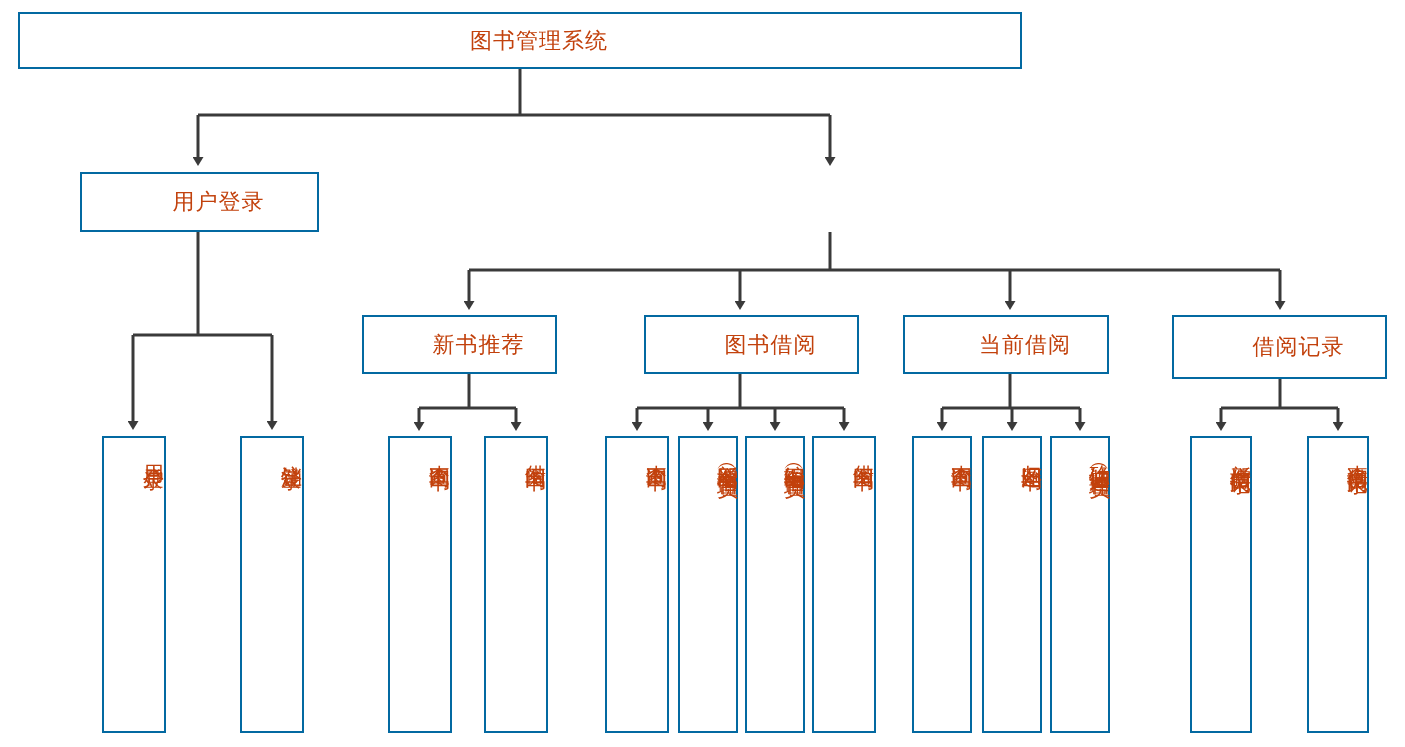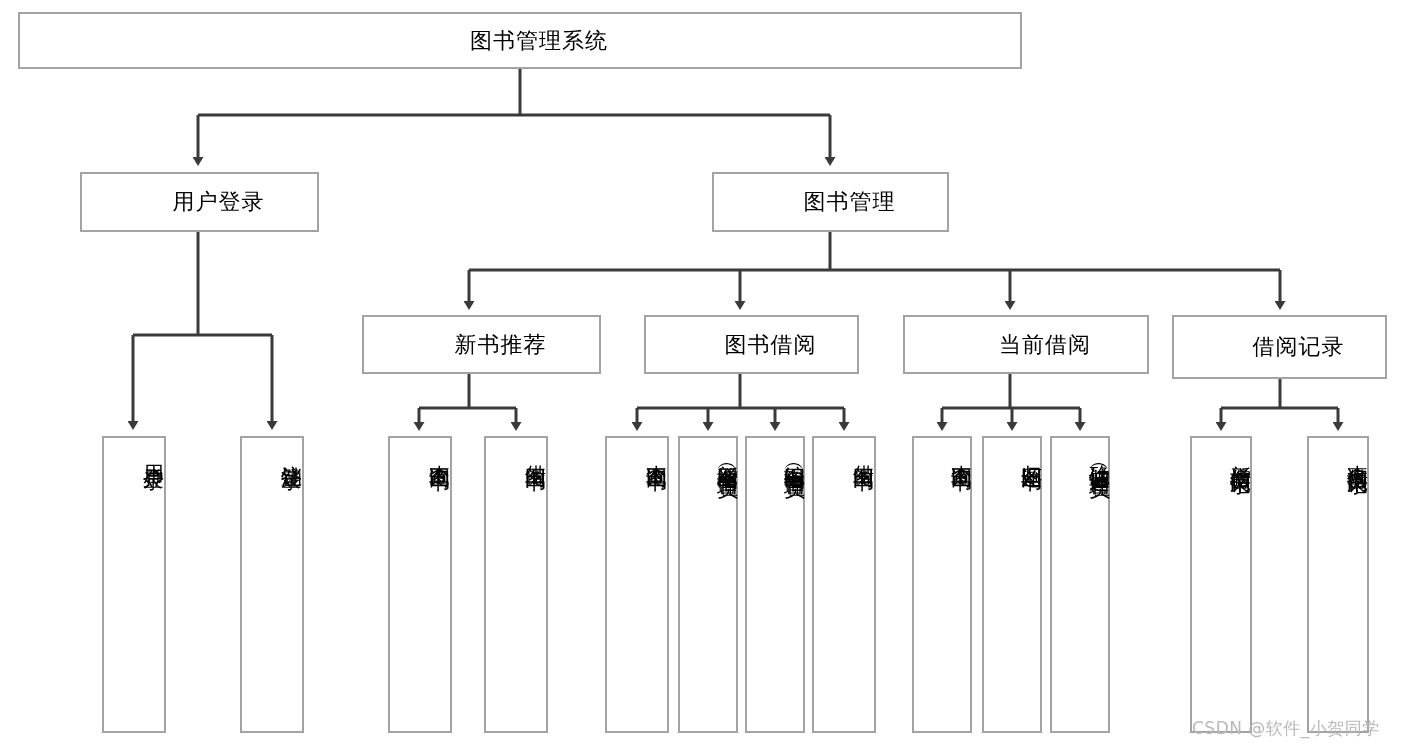--- a/index.html
+++ b/index.html
@@ -21,26 +21,26 @@
     position: absolute;
     left: 0;
     top: 0;
     width: 1405px;
     height: 747px;
     pointer-events: none;
   }
   .node {
     position: absolute;
     box-sizing: border-box;
-    border: 2px solid #a3a3a3;
+    border: 2px solid #0369a1;
     background: #ffffff;
     display: flex;
     align-items: center;
     justify-content: center;
-    color: #000000;
+    color: #c2410c;
     padding-left: 38px;
   }
   .node.horiz {
     font-size: 22px;
     letter-spacing: 1px;
   }
   .node.vert {
     align-items: flex-start;
     justify-content: center;
     padding-top: 10px;
@@ -119,31 +119,28 @@
     </g>
   </svg>
 
   <div class="node horiz root" id="node-root" style="left: 18px; top: 12px; width: 1004px; height: 57px;">
     <span>图书管理系统</span>
   </div>
 
   <div class="node horiz" id="node-l2-0" style="left: 80px; top: 172px; width: 239px; height: 60px;">
     <span>用户登录</span>
   </div>
-  <div class="node horiz" id="node-l2-1" style="left: 712px; top: 172px; width: 237px; height: 60px;">
-    <span>图书管理</span>
-  </div>
 
-  <div class="node horiz" id="node-l3-0" style="left: 362px; top: 315px; width: 239px; height: 59px;">
+  <div class="node horiz" id="node-l3-0" style="left: 362px; top: 315px; width: 195px; height: 59px;">
     <span>新书推荐</span>
   </div>
   <div class="node horiz" id="node-l3-1" style="left: 633px; top: 315px; width: 215px; height: 59px; margin-left: 11px;">
     <span>图书借阅</span>
   </div>
-  <div class="node horiz" id="node-l3-2" style="left: 903px; top: 315px; width: 246px; height: 59px;">
+  <div class="node horiz" id="node-l3-2" style="left: 903px; top: 315px; width: 206px; height: 59px;">
     <span>当前借阅</span>
   </div>
   <div class="node horiz" id="node-l3-3" style="left: 1172px; top: 315px; width: 215px; height: 64px;">
     <span>借阅记录</span>
   </div>
 
   <div class="node vert" id="node-leaf-0" style="left: 102px; top: 436px; width: 64px; height: 297px;">
     <span class="vtext">用户登录</span>
   </div>
   <div class="node vert" id="node-leaf-1" style="left: 240px; top: 436px; width: 64px; height: 297px;">
@@ -176,15 +173,14 @@
   <div class="node vert" id="node-leaf-10" style="left: 1050px; top: 436px; width: 60px; height: 297px;">
     <span class="vtext">确认归还（管理员）</span>
   </div>
   <div class="node vert" id="node-leaf-11" style="left: 1190px; top: 436px; width: 62px; height: 297px;">
     <span class="vtext">新增借阅记录</span>
   </div>
   <div class="node vert" id="node-leaf-12" style="left: 1307px; top: 436px; width: 62px; height: 297px;">
     <span class="vtext">查询借阅记录</span>
   </div>
 
-  <div class="watermark" style="left: 1192px; top: 717px; color: rgb(185, 185, 185);">CSDN @软件_小贺同学</div>
 
 </div>
 
 </body></html>

